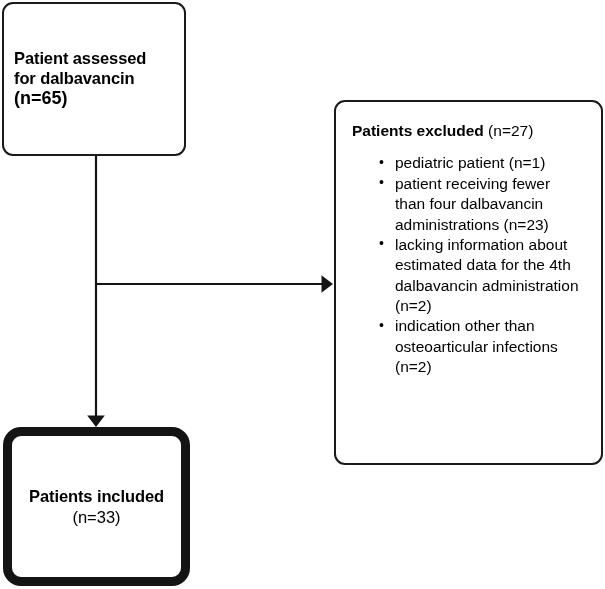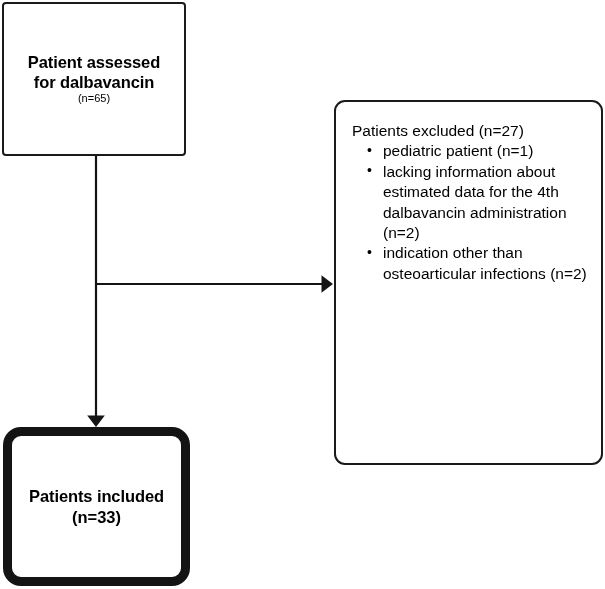--- a/index.html
+++ b/index.html
@@ -35,62 +35,62 @@
     z-index: 2;
   }
 
   
   #node-assessed {
     left: 2px;
     top: 2px;
     width: 184px;
     height: 154px;
     border: 2px solid #1a1a1a;
-    border-radius: 4px;
-    align-items: center;
+    border-radius: 11px;
+    align-items: flex-start;
     text-align: center;
     padding: 4px 10px;
   }
   #node-assessed .line-main {
     font-size: 16.5px;
     font-weight: bold;
     line-height: 1.22;
     letter-spacing: -0.1px;
   }
   #node-assessed .line-sub {
-    font-size: 11px;
-    font-weight: normal;
+    font-size: 18px;
+    font-weight: bold;
     line-height: 1.22;
   }
 
   
   #node-excluded {
     left: 334px;
     top: 100px;
     width: 269px;
     height: 365px;
     border: 2px solid #1a1a1a;
     border-radius: 11px;
     justify-content: flex-start;
     padding: 19px 8px 10px 16px;
   }
   #node-excluded .excl-heading {
     font-size: 15.5px;
     line-height: 1.32;
     margin: 0 0 0 0;
   }
   #node-excluded .excl-heading .hd-bold {
-    font-weight: normal;
+    font-weight: bold;
   }
   #node-excluded .excl-heading .hd-reg {
     font-weight: normal;
   }
   #node-excluded ul.excl-list {
     list-style: none;
-    margin: 0;
+    margin: 12px;
     padding: 0;
   }
   #node-excluded ul.excl-list li {
     position: relative;
     font-size: 15.5px;
     font-weight: normal;
     line-height: 1.315;
     padding-left: 31px;
     margin: 0;
     white-space: pre-wrap;
@@ -117,21 +117,21 @@
     padding: 18px 8px;
   }
   #node-included .line-main {
     font-size: 16.5px;
     font-weight: bold;
     line-height: 1.22;
     letter-spacing: -0.1px;
   }
   #node-included .line-sub {
     font-size: 16.5px;
-    font-weight: bold;
+    font-weight: normal;
     line-height: 1.22;
   }
 </style>
 </head>
 <body>
 
 <svg id="flow-canvas" viewBox="0 0 605 589" width="605" height="589" aria-hidden="true">
   <defs>
     <marker id="arrow-down" markerWidth="10" markerHeight="10" refX="1.6" refY="4" orient="auto" markerUnits="strokeWidth">
       <path d="M 0 0 L 0 8 L 5.2 4 z" fill="#141414"></path>
@@ -151,20 +151,21 @@
   <div class="line-main">for dalbavancin</div>
   <div class="line-sub">(n=65)</div>
 </div>
 
 <div class="node" id="node-excluded">
   <div class="excl-heading">
     <span class="hd-bold">Patients excluded</span><span class="hd-reg"> (n=27)</span>
   </div>
   <ul class="excl-list" id="excl-list">
       <li>pediatric patient (n=1)</li>
+      <li>patient receiving fewer than four dalbavancin administrations (n=23)</li>
       <li>lacking information about estimated data for the 4th dalbavancin administration  (n=2)</li>
       <li>indication other than osteoarticular infections (n=2)</li>
     </ul>
 </div>
 
 <div class="node" id="node-included">
   <div class="line-main">Patients included</div>
   <div class="line-sub">(n=33)</div>
 </div>
 

